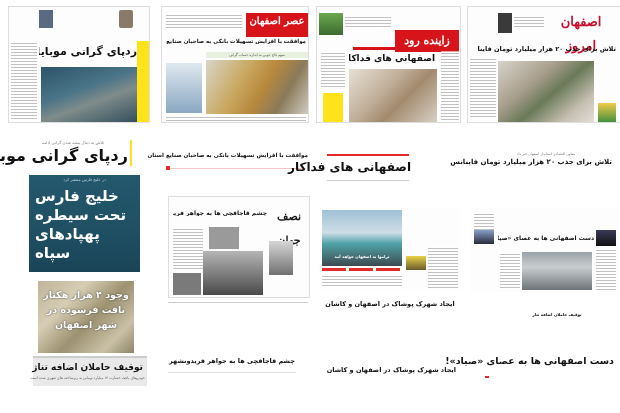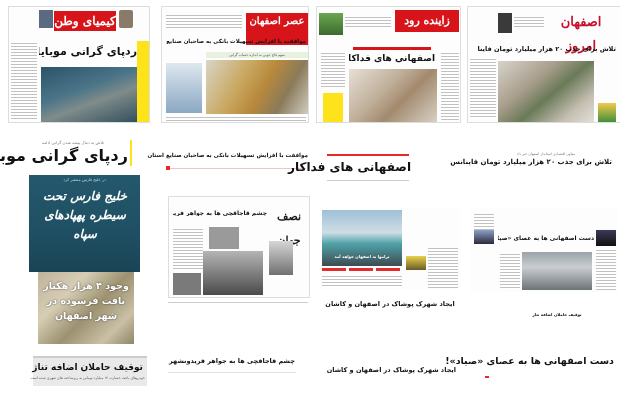--- a/index.html
+++ b/index.html
@@ -14,41 +14,40 @@
     .txtlines { position:absolute; background:repeating-linear-gradient(#fff 0 2px, #999 2px 3px); opacity:.6; }
     .crop-title { position:absolute; font-weight:bold; color:#111; direction:rtl; white-space:nowrap; text-align:right; }
     .redline { position:absolute; background:#e42a2a; height:2px; }
     .grayline { position:absolute; background:#ccc; height:1px; }
     .yel { background:#ffe31a; }
   </style>
 </head>
 <body>
 
 <div class="paper" style="left:8px;top:6px;width:142px;height:117px;">
-  <div class="mast mast-red" style="left:45px;top:4px;width:62px;height:20px;font-size:12px;line-height:20px;">کیمیای وطن</div>
   <div class="photo" style="left:110px;top:3px;width:14px;height:18px;background:#8a7a6a;border-radius:2px;"></div>
   <div class="photo" style="left:30px;top:3px;width:14px;height:18px;background:#5a6a80;"></div>
   <div class="headline" style="left:30px;top:38px;width:98px;font-size:11px;">ردپای گرانی موبایل</div>
   <div class="photo" style="left:32px;top:60px;width:96px;height:56px;background:linear-gradient(160deg,#2d5468 0%,#4a7488 40%,#7f8c8a 60%,#314e5c 100%);"></div>
   <div class="abs yel" style="left:128px;top:34px;width:14px;height:82px;"></div>
   <div class="txtlines" style="left:2px;top:34px;width:26px;height:80px;"></div>
 </div>
 
 <div class="paper" style="left:161px;top:6px;width:148px;height:117px;">
-  <div class="mast mast-red" style="left:84px;top:6px;width:62px;height:32px;font-size:10px;line-height:16px;">عصر اصفهان</div>
+  <div class="mast mast-red" style="left:84px;top:6px;width:62px;height:24px;font-size:10px;line-height:16px;">عصر اصفهان</div>
   <div class="txtlines" style="left:4px;top:6px;width:76px;height:16px;"></div>
   <div class="headline" style="left:4px;top:31px;width:140px;font-size:5.5px;">موافقت با افزایش تسهیلات بانکی به صاحبان صنایع استان</div>
   <div class="abs" style="left:44px;top:45px;width:102px;height:6px;background:#e8f0e0;font-size:3.5px;color:#555;text-align:center;line-height:6px;">سهم قاچ جویی به اندازه حساب گرانی</div>
   <div class="photo" style="left:44px;top:53px;width:102px;height:54px;background:linear-gradient(120deg,#d9d5c8 0%,#c9a860 35%,#b8893c 55%,#8a7a5a 75%,#d0ccc0 100%);"></div>
   <div class="photo" style="left:4px;top:56px;width:36px;height:50px;background:linear-gradient(180deg,#dfe8ef,#8aa7c3);"></div>
   <div class="txtlines" style="left:4px;top:108px;width:140px;height:8px;"></div>
 </div>
 
 <div class="paper" style="left:316px;top:6px;width:145px;height:117px;">
-  <div class="mast mast-red" style="left:78px;top:3px;width:64px;height:22px;font-size:11px;line-height:22px;">زاینده رود</div>
+  <div class="mast mast-red" style="left:78px;top:23px;width:64px;height:22px;font-size:11px;line-height:22px;">زاینده رود</div>
   <div class="photo" style="left:2px;top:6px;width:24px;height:22px;background:linear-gradient(#6aa84f,#3d6b2f);"></div>
   <div class="txtlines" style="left:28px;top:8px;width:46px;height:14px;"></div>
   <div class="abs" style="left:36px;top:40px;width:78px;height:3px;background:#d7141a;"></div>
   <div class="headline" style="left:32px;top:46px;width:86px;font-size:9px;">اصفهانی های فداکار</div>
   <div class="photo" style="left:32px;top:62px;width:88px;height:54px;background:linear-gradient(135deg,#e6e0d6 0%,#bfae98 40%,#a38a6e 60%,#d8d2c6 100%);"></div>
   <div class="abs yel" style="left:6px;top:86px;width:20px;height:30px;"></div>
   <div class="txtlines" style="left:4px;top:44px;width:24px;height:36px;"></div>
   <div class="txtlines" style="left:124px;top:44px;width:18px;height:70px;"></div>
 </div>
 
@@ -72,24 +71,24 @@
 
 <div class="redline" style="left:327px;top:154px;width:82px;"></div>
 <div class="crop-title" style="left:325px;top:160px;width:86px;font-size:12px;text-align:center;">اصفهانی های فداکار</div>
 <div class="grayline" style="left:327px;top:180px;width:82px;"></div>
 
 <div class="crop-title" style="left:482px;top:152px;width:128px;font-size:3.5px;color:#777;text-align:center;font-weight:normal;">معاون اقتصادی استاندار اصفهان خبر داد</div>
 <div class="crop-title" style="left:478px;top:158px;width:134px;font-size:7px;text-align:center;">تلاش برای جذب ۲۰ هزار میلیارد تومان فاینانس</div>
 
 <div class="abs" style="left:29px;top:175px;width:111px;height:97px;background:linear-gradient(180deg,#24586c 0%,#1f4f63 60%,#1a4456 100%);direction:rtl;">
   <div class="crop-title" style="left:0;top:2px;width:111px;font-size:4px;color:#c9dbe3;text-align:center;font-weight:normal;">در خلیج فارس منتشر کرد</div>
-  <div class="crop-title" style="left:6px;top:12px;width:100px;font-size:12px;line-height:19px;color:#fff;text-align:center;white-space:normal;font-style:italic;">خلیج فارس تحت سیطره پهپادهای سپاه</div>
+  <div class="crop-title" style="left:6px;top:12px;width:100px;font-size:15px;line-height:19px;color:#fff;text-align:left;white-space:normal;">خلیج فارس تحت سیطره پهپادهای سپاه</div>
 </div>
 
-<div class="abs" style="left:38px;top:272px;width:96px;height:72px;background:linear-gradient(135deg,#bfb49a 0%,#d6cdb4 30%,#9c9170 55%,#c9c0a6 80%,#8e8666 100%);direction:rtl;padding-left:44px;">
+<div class="abs" style="left:38px;top:281px;width:96px;height:72px;background:linear-gradient(135deg,#bfb49a 0%,#d6cdb4 30%,#9c9170 55%,#c9c0a6 80%,#8e8666 100%);direction:rtl;padding-left:44px;">
   <div class="crop-title" style="left:4px;top:6px;width:88px;font-size:9.5px;line-height:15px;color:#fff;text-align:center;white-space:normal;text-shadow:0 0 2px #333;">وجود ۴ هزار هکتار بافت فرسوده در شهر اصفهان</div>
 </div>
 
 <div class="abs" style="left:33px;top:356px;width:114px;height:30px;background:#e9e9e9;border-top:2px solid #ccc;direction:rtl;">
   <div class="crop-title" style="left:6px;top:4px;width:104px;font-size:9px;text-align:center;">توقیف حاملان اضافه تناژ</div>
   <div class="crop-title" style="left:2px;top:18px;width:110px;font-size:3.5px;color:#555;font-weight:normal;text-align:center;">خودروهای باعث خسارت ۱۲ میلیارد تومانی به زیرساخت های شهری شده است</div>
 </div>
 
 <div class="paper" style="left:168px;top:196px;width:142px;height:102px;">
   <div class="mast" style="left:100px;top:8px;width:40px;height:24px;font-size:11px;line-height:24px;color:#1a1a1a;background:transparent;">نصف جهان</div>

